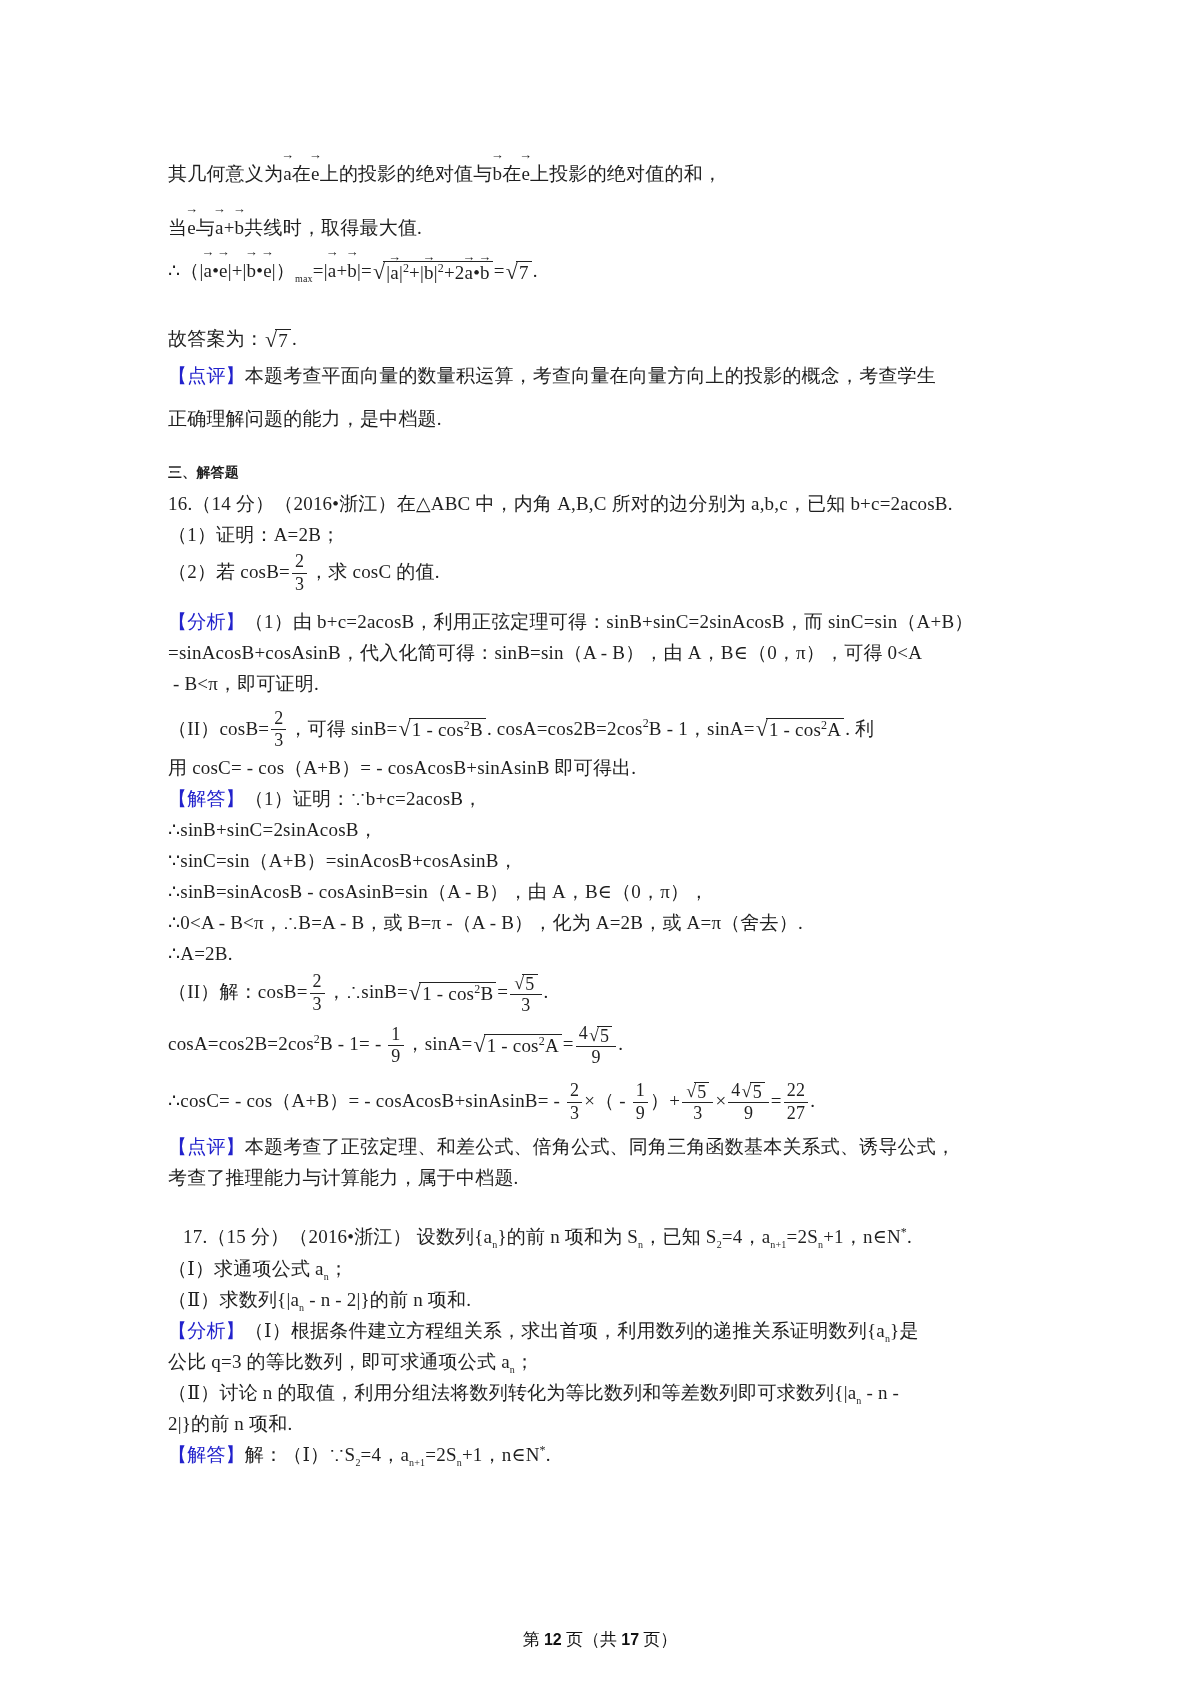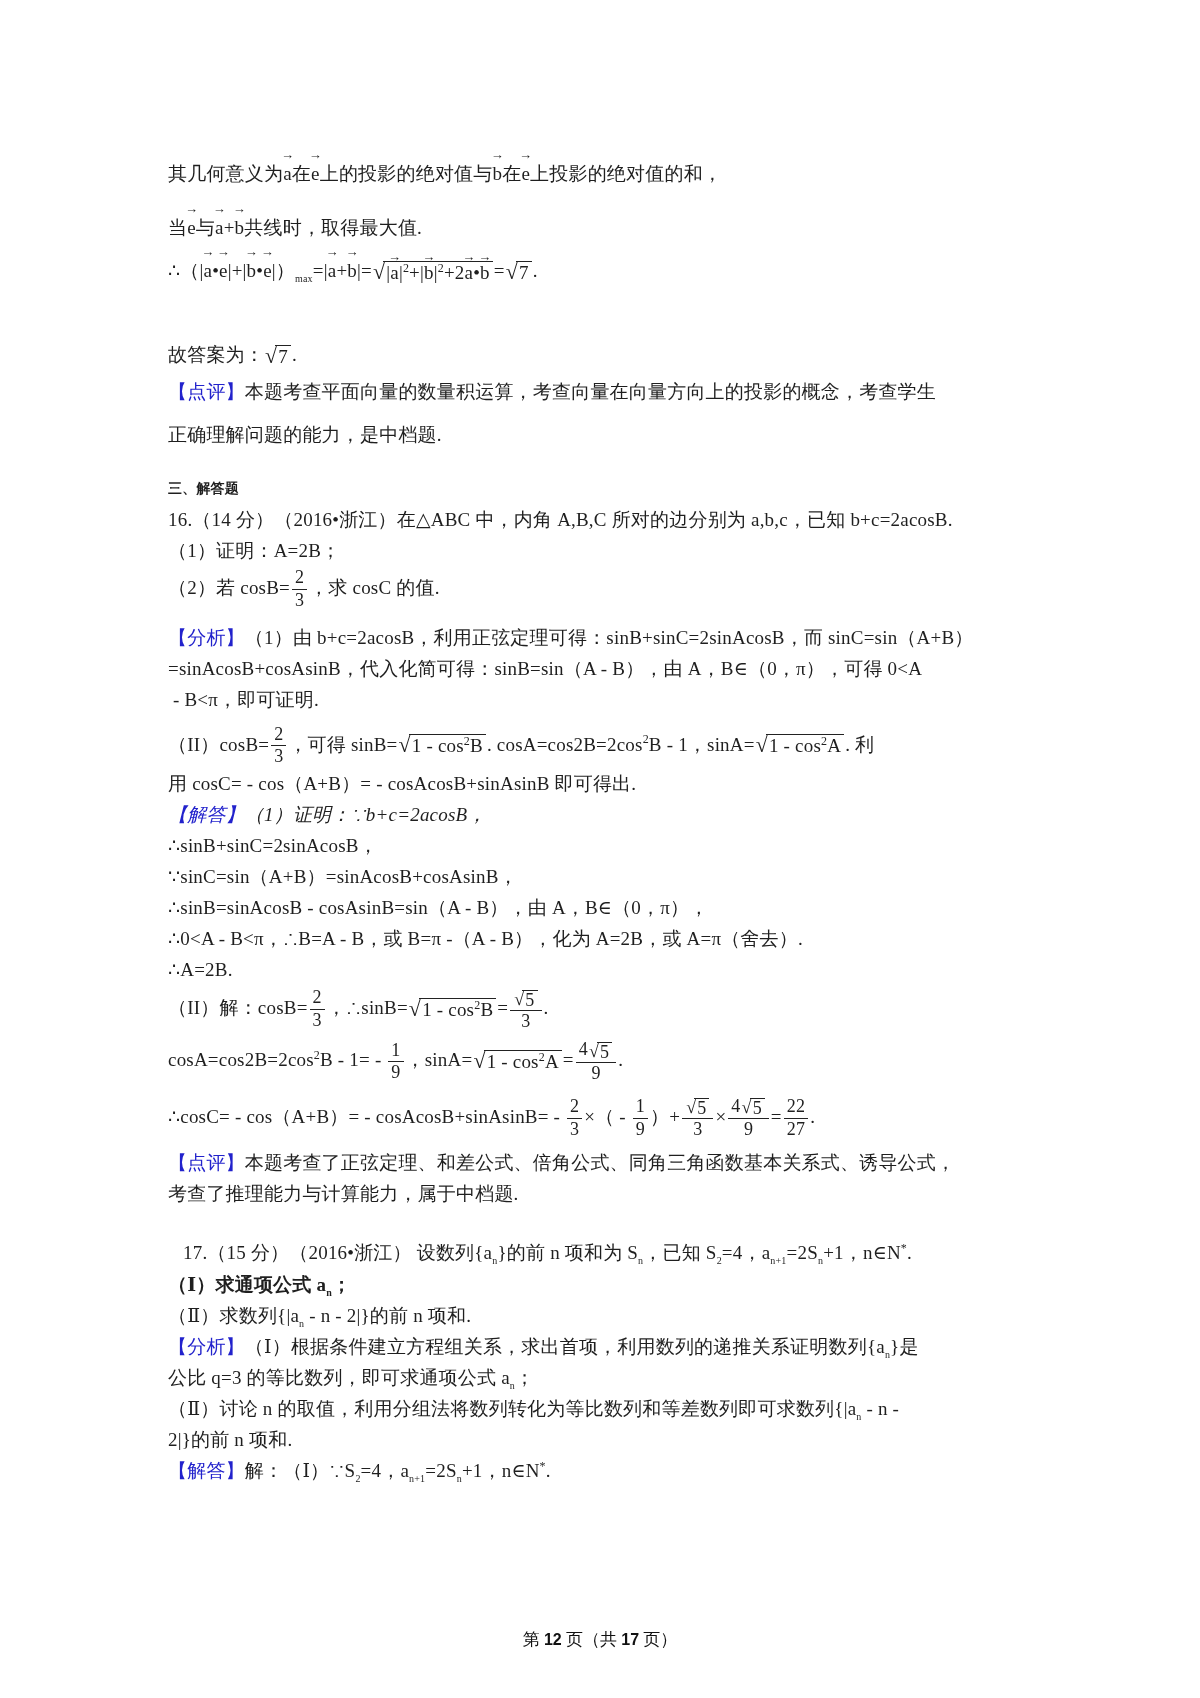--- a/index.html
+++ b/index.html
@@ -42,45 +42,45 @@
   .footer b { font-family:"Liberation Sans","DejaVu Sans",sans-serif; font-size:16px; }
 </style>
 </head>
 <body>
 
 <div class="page">
   <div class="content" id="doc-body">
       <div class="line vecline">其几何意义为<span class="vec"><span class="arr">→</span><span>a</span></span>在<span class="vec"><span class="arr">→</span><span>e</span></span>上的投影的绝对值与<span class="vec"><span class="arr">→</span><span>b</span></span>在<span class="vec"><span class="arr">→</span><span>e</span></span>上投影的绝对值的和，</div>
       <div class="line vecline" style="margin-top: 14px;">当<span class="vec"><span class="arr">→</span><span>e</span></span>与<span class="vec"><span class="arr">→</span><span>a</span></span>+<span class="vec"><span class="arr">→</span><span>b</span></span>共线时，取得最大值.</div>
       <div class="line vecline" style="margin-top: 2px;">∴（|<span class="vec"><span class="arr">→</span><span>a</span></span>•<span class="vec"><span class="arr">→</span><span>e</span></span>|+|<span class="vec"><span class="arr">→</span><span>b</span></span>•<span class="vec"><span class="arr">→</span><span>e</span></span>|）<sub>max</sub>=|<span class="vec"><span class="arr">→</span><span>a</span></span>+<span class="vec"><span class="arr">→</span><span>b</span></span>|=<span class="sqrt"><span class="rt">√</span><span class="rad">|<span class="vec"><span class="arr">→</span><span>a</span></span>|<sup>2</sup>+|<span class="vec"><span class="arr">→</span><span>b</span></span>|<sup>2</sup>+2<span class="vec"><span class="arr">→</span><span>a</span></span>•<span class="vec"><span class="arr">→</span><span>b</span></span></span></span>=<span class="sqrt"><span class="rt">√</span><span class="rad">7</span></span>.</div>
-      <div class="line" style="margin-top: 56px;">故答案为：<span class="sqrt"><span class="rt">√</span><span class="rad">7</span></span>.</div>
+      <div class="line" style="margin-top: 40px;">故答案为：<span class="sqrt"><span class="rt">√</span><span class="rad">7</span></span>.</div>
       <div class="line" style="margin-top: 9px;"><span class="blue">【点评】</span>本题考查平面向量的数量积运算，考查向量在向量方向上的投影的概念，考查学生</div>
       <div class="line" style="margin-top: 15px;">正确理解问题的能力，是中档题.</div>
       <div class="line heading" style="margin-top: 26px;">三、解答题</div>
       <div class="line">16.（14 分）（2016•浙江）在△ABC 中，内角 A,B,C 所对的边分别为 a,b,c，已知 b+c=2acosB.</div>
       <div class="line">（1）证明：A=2B；</div>
       <div class="line">（2）若 cosB=<span class="frac"><span class="num">2</span><span class="den">3</span></span>，求 cosC 的值.</div>
       <div class="line" style="margin-top: 13px;"><span class="blue">【分析】</span>（1）由 b+c=2acosB，利用正弦定理可得：sinB+sinC=2sinAcosB，而 sinC=sin（A+B）</div>
       <div class="line">=sinAcosB+cosAsinB，代入化简可得：sinB=sin（A - B），由 A，B∈（0，π），可得 0&lt;A</div>
       <div class="line"> - B&lt;π，即可证明.</div>
       <div class="line" style="margin-top: 11px;">（II）cosB=<span class="frac"><span class="num">2</span><span class="den">3</span></span>，可得 sinB=<span class="sqrt"><span class="rt">√</span><span class="rad">1 - cos<sup>2</sup>B</span></span>. cosA=cos2B=2cos<sup>2</sup>B - 1，sinA=<span class="sqrt"><span class="rt">√</span><span class="rad">1 - cos<sup>2</sup>A</span></span>. 利</div>
       <div class="line" style="margin-top: 1px;">用 cosC= - cos（A+B）= - cosAcosB+sinAsinB 即可得出.</div>
-      <div class="line" style="margin-top: 2px; font-style: italic;"><span class="blue">【解答】</span>（1）证明：∵b+c=2acosB，</div>
+      <div class="line" style="margin-top: 2px;"><span class="blue">【解答】</span>（1）证明：∵b+c=2acosB，</div>
       <div class="line">∴sinB+sinC=2sinAcosB，</div>
       <div class="line" style="margin-top: 3px;">∵sinC=sin（A+B）=sinAcosB+cosAsinB，</div>
       <div class="line">∴sinB=sinAcosB - cosAsinB=sin（A - B），由 A，B∈（0，π），</div>
       <div class="line">∴0&lt;A - B&lt;π，∴B=A - B，或 B=π -（A - B），化为 A=2B，或 A=π（舍去）.</div>
       <div class="line">∴A=2B.</div>
       <div class="line" style="margin-top: 4px;">（II）解：cosB=<span class="frac"><span class="num">2</span><span class="den">3</span></span>，∴sinB=<span class="sqrt"><span class="rt">√</span><span class="rad">1 - cos<sup>2</sup>B</span></span>=<span class="frac"><span class="num"><span class="sqrt"><span class="rt">√</span><span class="rad">5</span></span></span><span class="den">3</span></span>.</div>
       <div class="line" style="margin-top: 9px;">cosA=cos2B=2cos<sup>2</sup>B - 1= - <span class="frac"><span class="num">1</span><span class="den">9</span></span>，sinA=<span class="sqrt"><span class="rt">√</span><span class="rad">1 - cos<sup>2</sup>A</span></span>=<span class="frac"><span class="num">4<span class="sqrt"><span class="rt">√</span><span class="rad">5</span></span></span><span class="den">9</span></span>.</div>
       <div class="line" style="margin-top: 13px;">∴cosC= - cos（A+B）= - cosAcosB+sinAsinB= - <span class="frac"><span class="num">2</span><span class="den">3</span></span>×（ - <span class="frac"><span class="num">1</span><span class="den">9</span></span>）+<span class="frac"><span class="num"><span class="sqrt"><span class="rt">√</span><span class="rad">5</span></span></span><span class="den">3</span></span>×<span class="frac"><span class="num">4<span class="sqrt"><span class="rt">√</span><span class="rad">5</span></span></span><span class="den">9</span></span>=<span class="frac"><span class="num">22</span><span class="den">27</span></span>.</div>
       <div class="line" style="margin-top: 9px;"><span class="blue">【点评】</span>本题考查了正弦定理、和差公式、倍角公式、同角三角函数基本关系式、诱导公式，</div>
       <div class="line">考查了推理能力与计算能力，属于中档题.</div>
       <div class="line" style="margin-top: 31px; margin-left: 15px;">17.（15 分）（2016•浙江） 设数列{a<sub>n</sub>}的前 n 项和为 S<sub>n</sub>，已知 S<sub>2</sub>=4，a<sub>n+1</sub>=2S<sub>n</sub>+1，n∈N<sup>*</sup>.</div>
-      <div class="line" style="margin-top: 4px; font-weight: bold;">（Ⅰ）求通项公式 a<sub>n</sub>；</div>
+      <div class="line" style="margin-top: 4px;">（Ⅰ）求通项公式 a<sub>n</sub>；</div>
       <div class="line">（Ⅱ）求数列{|a<sub>n</sub> - n - 2|}的前 n 项和.</div>
       <div class="line" style="margin-top: 3px;"><span class="blue">【分析】</span>（Ⅰ）根据条件建立方程组关系，求出首项，利用数列的递推关系证明数列{a<sub>n</sub>}是</div>
       <div class="line">公比 q=3 的等比数列，即可求通项公式 a<sub>n</sub>；</div>
       <div class="line">（Ⅱ）讨论 n 的取值，利用分组法将数列转化为等比数列和等差数列即可求数列{|a<sub>n</sub> - n - </div>
       <div class="line">2|}的前 n 项和.</div>
       <div class="line"><span class="blue">【解答】</span>解：（Ⅰ）∵S<sub>2</sub>=4，a<sub>n+1</sub>=2S<sub>n</sub>+1，n∈N<sup>*</sup>.</div>
     </div>
   <div class="footer" id="page-footer">第 <b>12</b> 页（共 <b>17</b> 页）</div>
 </div>
 

